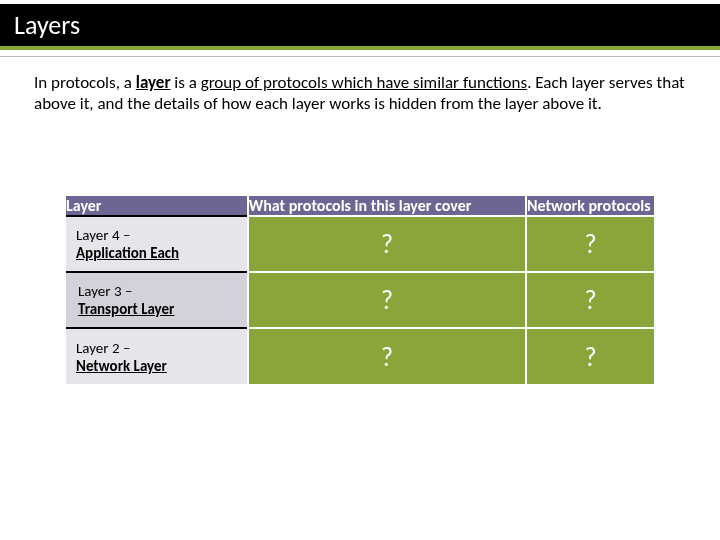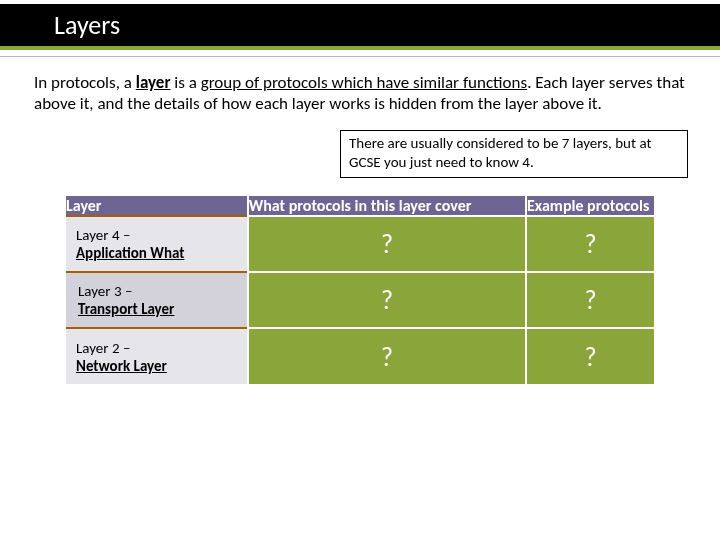--- a/index.html
+++ b/index.html
@@ -1,76 +1,73 @@
 <!DOCTYPE html>
 <html><head>
 <meta charset="utf-8">
 <style>
   * { box-sizing: border-box; margin: 0; padding: 0; }
   html, body { width: 720px; height: 540px; background: #fff; font-family: "Calibri", "Segoe UI", Arial, sans-serif; }
   .slide { width: 720px; height: 540px; position: relative; background: #fff; overflow: hidden; }
 
   .title-band { position: absolute; left: 0; top: 4px; width: 720px; height: 42px; background: #000; display: flex; align-items: center; padding-left: 14px; }
-  .title-text { color: #fff; font-size: 26px; font-weight: 400; margin-left: 40px; }
+  .title-text { color: #fff; font-size: 26px; font-weight: 400; }
   .accent-line { position: absolute; left: 0; top: 46px; width: 720px; height: 4px; background: #8aa53a; }
   .thin-line { position: absolute; left: 0; top: 56px; width: 720px; height: 1px; background: #bbb; }
 
   .intro-block { position: absolute; left: 34px; top: 72px; width: 652px; font-size: 17px; line-height: 1.25; color: #000; }
   .ul { text-decoration: underline; }
 
   .note-box { position: absolute; left: 340px; top: 130px; width: 348px; background: #fff; border: 1px solid #000; padding: 3px 8px 5px 8px; font-size: 15px; line-height: 1.25; }
 
   .table { position: absolute; left: 66px; top: 196px; width: 588px; border-collapse: collapse; }
   .table td, .table th { padding: 0; }
 
   .hdr { background: #6f6592; color: #fff; font-weight: 700; font-size: 16px; text-align: left; padding: 8px 10px 18px 10px; vertical-align: top; border-right: 2px solid #fff; }
   .hdr:last-child { border-right: none; }
 
   .c-layer { width: 162px; }
   .c-cover { width: 248px; }
   .c-ex    { width: 114px; }
 
   .row td { height: 56px; }
-  .row .layer-cell { background: #e6e5e9; border-top: 2px solid #a16207; border-right: 2px solid #fff; padding: 6px 10px; font-size: 15px; line-height: 1.2; vertical-align: middle; }
+  .row .layer-cell { background: #e6e5e9; border-top: 2px solid #000000; border-right: 2px solid #fff; padding: 6px 10px; font-size: 15px; line-height: 1.2; vertical-align: middle; }
   .row.alt .layer-cell { background: #d3d1da; padding-left: 12px; }
   .row .val-cell { background: #8aa53a; color: #fff; border-top: 2px solid #fff; border-right: 2px solid #fff; text-align: center; vertical-align: middle; font-size: 26px; font-weight: 400; }
   .row .val-cell:last-child { border-right: none; }
 
   .layer-strong { text-decoration: underline; font-weight: 700; }
 </style>
 </head>
 <body>
 <div class="slide">
 
 <div class="title-band">
   <span class="title-text">Layers</span>
 </div>
 <div class="accent-line"></div>
 <div class="thin-line"></div>
 
 <div class="intro-block">
   <span>In protocols, a </span><span class="ul" style="font-weight:700">layer</span><span> is a </span><span class="ul">group of protocols which have similar functions</span><span>. Each layer serves that above it, and the details of how each layer works is hidden from the layer above it.</span>
 </div>
 
-<div class="note-box">
-  <span>There are usually considered to be 7 layers, but at GCSE you just need to know 4.</span>
-</div>
 
 <table class="table">
   <tbody>
         <tr>
     <th class="hdr c-layer">Layer</th>
     <th class="hdr c-cover">What protocols in this layer cover</th>
-    <th class="hdr c-ex">Example protocols</th>
+    <th class="hdr c-ex">Network protocols</th>
   </tr>
 
   <tr class="row">
     <td class="layer-cell c-layer">
       <span>Layer 4 –</span><br>
-      <span class="layer-strong">Application What</span>
+      <span class="layer-strong">Application Each</span>
     </td>
     <td class="val-cell c-cover">?</td>
     <td class="val-cell c-ex">?</td>
   </tr>
 
   <tr class="row alt">
     <td class="layer-cell c-layer">
       <span>Layer 3 –</span><br>
       <span class="layer-strong">Transport Layer</span>
     </td>

